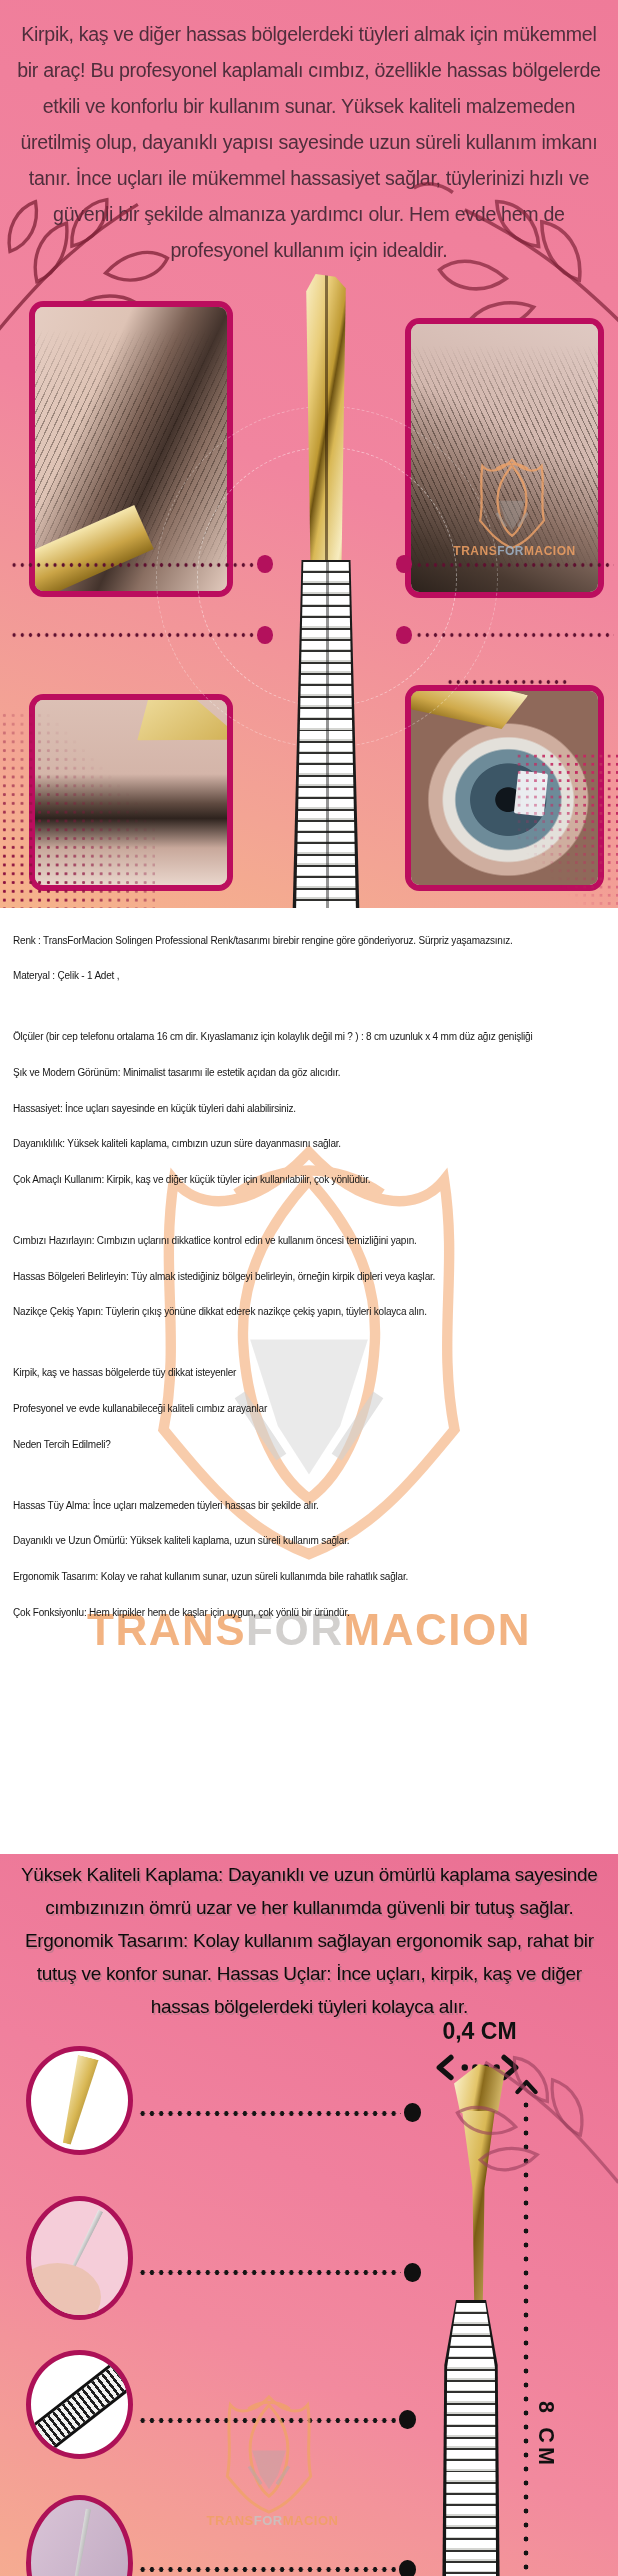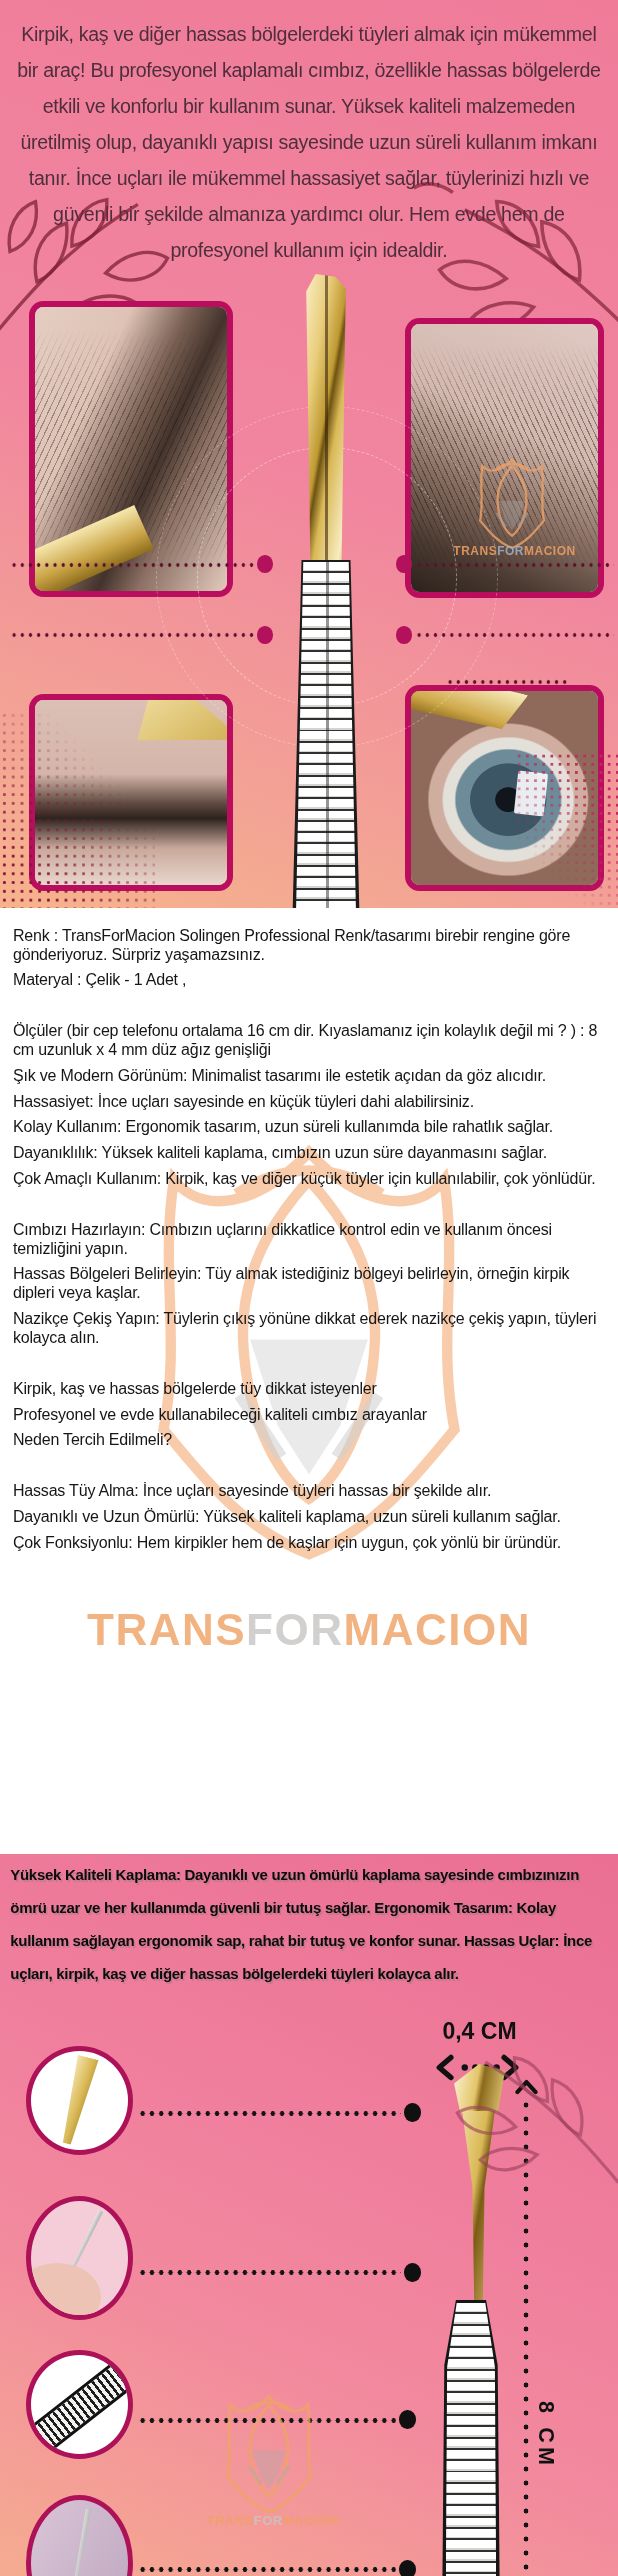--- a/index.html
+++ b/index.html
@@ -69,29 +69,29 @@
   .h-bl{left:0;top:711px;width:155px;height:197px;
         background-image:radial-gradient(circle,#8c1240 1.3px,transparent 1.6px);background-size:8.8px 8.8px;
         -webkit-mask-image:linear-gradient(45deg,#000 18%,transparent 70%);mask-image:linear-gradient(45deg,#000 18%,transparent 70%);}
   .h-br{left:515px;top:752px;width:103px;height:156px;
         background-image:radial-gradient(circle,#c22a61 1.3px,transparent 1.6px);background-size:8.2px 8.2px;
         -webkit-mask-image:linear-gradient(-135deg,#000 25%,transparent 75%);mask-image:linear-gradient(-135deg,#000 25%,transparent 75%);}
 
   
   .s2{top:908px;height:945px;background:#fff;color:#161616;}
   .txtcol{position:absolute;left:13px;right:13px;top:17.5px;}
-  .txtcol p{margin:0 0 6.7px 0;font-size:16px;line-height:19px;letter-spacing:-0.2px;font-weight:400;}
+  .txtcol p{margin:0 0 6.7px 0;font-size:10px;line-height:29px;letter-spacing:-0.2px;font-weight:400;}
   .txtcol p.gap{margin-top:32px;}
   .s2 .lion{left:134px;top:227px;width:350px;height:433px;color:#f3a368;opacity:.55;}
   .s2 .wm-big{top:697px;}
 
   
   .s3{top:1854px;height:926px;background:linear-gradient(205deg,#ea6f93 0%,#f0809d 38%,#f28a9e 55%,#f5a892 80%,#f7c08e 100%);}
-  .band-text{position:absolute;left:10.3px;top:4.1px;width:598px;margin:0;text-align:left;
-        font-size:15px;line-height:33px;font-weight:700;color:#0c0c0c;letter-spacing:-0.3px;
+  .band-text{position:absolute;left:10.3px;top:4.1px;width:598px;margin:0;text-align:center;
+        font-size:19px;line-height:33px;font-weight:400;color:#0c0c0c;letter-spacing:-0.3px;
         text-shadow:1.5px 1.5px 0 rgba(120,120,120,.35);}
   .lbl-width{position:absolute;left:433px;top:164px;width:93px;margin:0;text-align:center;
         font-size:23px;font-weight:700;color:#111;}
   .harrow{position:absolute;left:435px;top:200px;width:85px;height:27px;}
   .lbl-length{position:absolute;left:533px;top:547px;margin:0;writing-mode:vertical-rl;text-orientation:mixed;
         font-size:21.6px;font-weight:700;color:#111;letter-spacing:4.1px;}
   .vdots{position:absolute;left:523px;top:244px;width:6.2px;height:645px;
         background-image:radial-gradient(circle,#141414 2.3px,transparent 2.7px);
         background-size:6.2px 14px;background-repeat:repeat-y;}
   .chev{position:absolute;width:25px;height:18.5px;}
@@ -213,31 +213,31 @@
     </svg>
     <div class="wm-big">
       <span class="wm-o">TRANS</span><span class="wm-g">FOR</span><span class="wm-o">MACION</span>
     </div>
     <div class="txtcol">
       <p>Renk : TransForMacion Solingen Professional Renk/tasarımı birebir rengine göre gönderiyoruz. Sürpriz yaşamazsınız.</p>
       <p>Materyal : Çelik   - 1 Adet ,</p>
       <p class="gap">Ölçüler (bir cep telefonu ortalama 16 cm dir. Kıyaslamanız için kolaylık değil mi ? ) : 8 cm uzunluk x 4 mm düz ağız genişliği</p>
       <p>Şık ve Modern Görünüm: Minimalist tasarımı ile estetik açıdan da göz alıcıdır.</p>
       <p>Hassasiyet: İnce uçları sayesinde en küçük tüyleri dahi alabilirsiniz.</p>
-      <p>Kolay Kullanım: Ergonomik tasarım, uzun süreli kullanımda bile rahatlık sağlar.</p>
       <p>Dayanıklılık: Yüksek kaliteli kaplama, cımbızın uzun süre dayanmasını sağlar.</p>
       <p>Çok Amaçlı Kullanım: Kirpik, kaş ve diğer küçük tüyler için kullanılabilir, çok yönlüdür.</p>
       <p class="gap">Cımbızı Hazırlayın: Cımbızın uçlarını dikkatlice kontrol edin ve kullanım öncesi temizliğini yapın.</p>
       <p>Hassas Bölgeleri Belirleyin: Tüy almak istediğiniz bölgeyi belirleyin, örneğin kirpik dipleri veya kaşlar.</p>
       <p>Nazikçe Çekiş Yapın: Tüylerin çıkış yönüne dikkat ederek nazikçe çekiş yapın, tüyleri kolayca alın.</p>
       <p class="gap">Kirpik, kaş ve hassas bölgelerde tüy dikkat isteyenler</p>
       <p>Profesyonel ve evde kullanabileceği kaliteli cımbız arayanlar</p>
       <p>Neden Tercih Edilmeli?</p>
-      <p class="gap">Hassas Tüy Alma: İnce uçları sayesinde tüyleri hassas bir şekilde alır.</p>
+      <p class="gap">Hassas Tüy Alma: İnce uçları malzemeden tüyleri hassas bir şekilde alır.</p>
       <p>Dayanıklı ve Uzun Ömürlü: Yüksek kaliteli kaplama, uzun süreli kullanım sağlar.</p>
+      <p>Ergonomik Tasarım: Kolay ve rahat kullanım sunar, uzun süreli kullanımda bile rahatlık sağlar.</p>
       <p>Çok Fonksiyonlu: Hem kirpikler hem de kaşlar için uygun, çok yönlü bir üründür.</p>
     </div>
   </section>
 
   <section class="s3">
     <p class="band-text">
       <span style="display: inline;">Yüksek Kaliteli Kaplama: Dayanıklı ve uzun ömürlü kaplama sayesinde cımbızınızın ömrü uzar ve her kullanımda güvenli bir tutuş sağlar.</span>
       <span style="display: inline;">Ergonomik Tasarım: Kolay kullanım sağlayan ergonomik sap, rahat bir tutuş ve konfor sunar.</span>
       <span style="display: inline;">Hassas Uçlar: İnce uçları, kirpik, kaş ve diğer hassas bölgelerdeki tüyleri kolayca alır.</span>
     </p>

